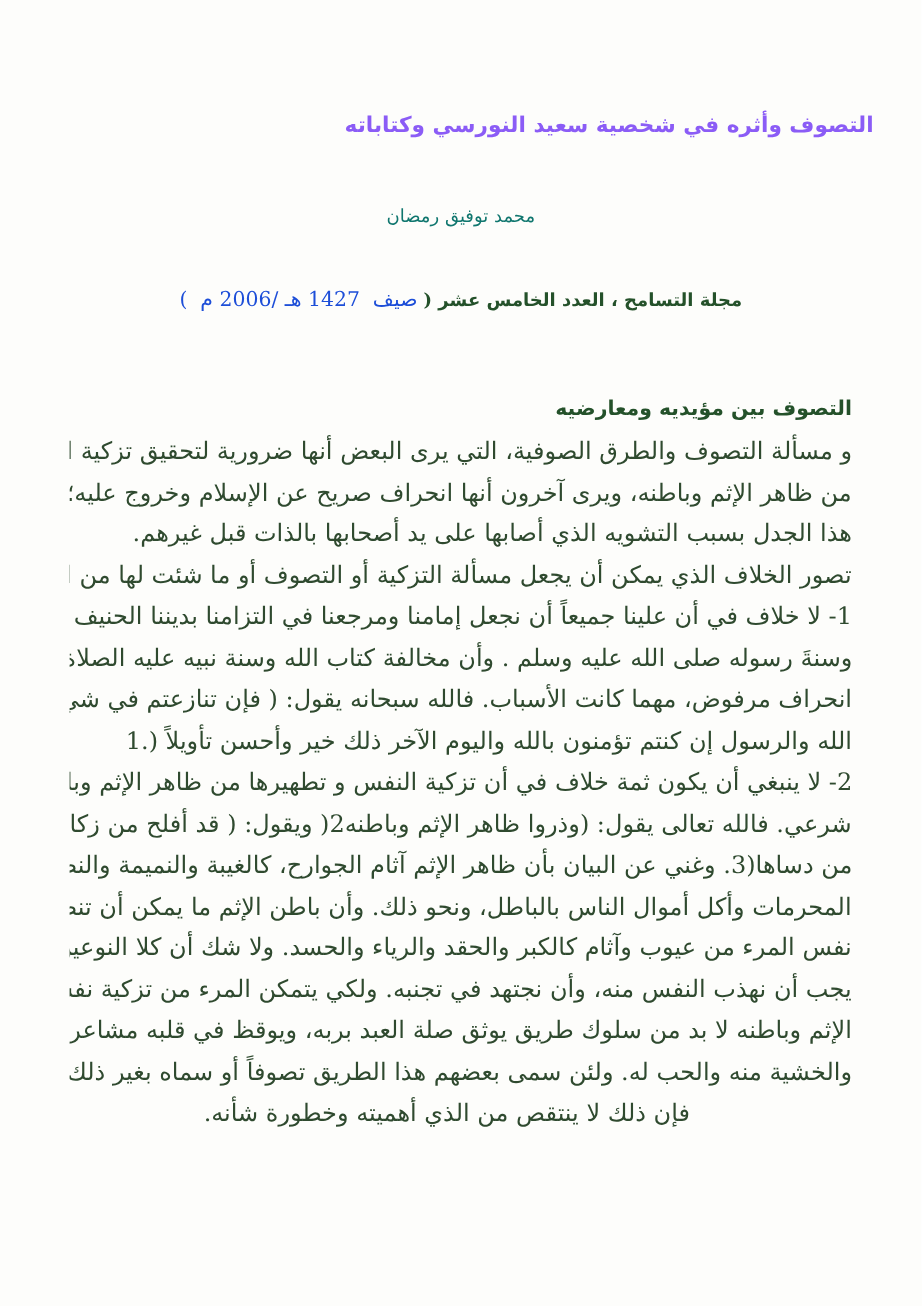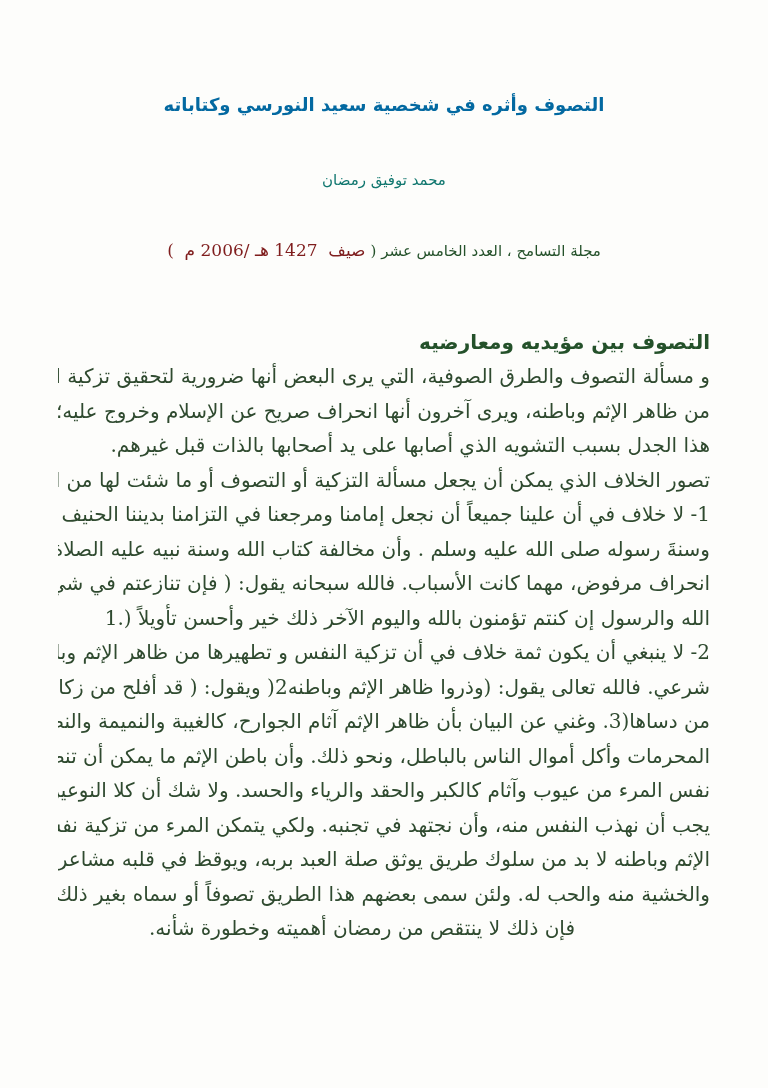--- a/index.html
+++ b/index.html
@@ -9,51 +9,50 @@
     height: 1088px;
     margin: 0 auto;
     background: #fdfdfb;
     overflow: hidden;
     direction: rtl;
     font-family: "DejaVu Serif", "DejaVu Sans", sans-serif; 
     color: #2f4a2f;
   }
   .title {
     margin: 92px 40px 0 40px;
-    text-align: center;
     font-size: 18px;
     font-weight: bold;
-    color: #0369a1;
+    color: #8b5cf6;
     line-height: 26px;
   }
   .author {
     margin-top: 50px;
     text-align: center;
     font-size: 15px;
     color: #0f766e;
     line-height: 24px;
   }
   .journal {
     margin-top: 44px;
     text-align: center;
     line-height: 28px;
   }
   .journal .jname {
     font-size: 15px;
-    font-weight: normal;
+    font-weight: bold;
     color: #24512a;
   }
   .journal .jdate {
     font-size: 17px;
-    color: #7f1d1d;
+    color: #1d4ed8;
   }
   .heading {
     margin: 60px 58px 0 58px;
     text-align: right;
-    font-size: 20px;
+    font-size: 17px;
     font-weight: bold;
     color: #24512a;
     line-height: 34px;
   }
   .body {
     margin: 0 58px;
     font-size: 20px;
   }
   .ln {
     line-height: 34.5px;
@@ -92,16 +91,16 @@
     <div class="ln">انحراف مرفوض، مهما كانت الأسباب. فالله سبحانه يقول: ( فإن تنازعتم في شيء فردوه إلى</div>
     <div class="ln end">الله والرسول إن كنتم تؤمنون بالله واليوم الآخر ذلك خير وأحسن تأويلاً (.1</div>
     <div class="ln">2- لا ينبغي أن يكون ثمة خلاف في أن تزكية النفس و تطهيرها من ظاهر الإثم وباطنه واجب</div>
     <div class="ln">شرعي. فالله تعالى يقول: (وذروا ظاهر الإثم وباطنه2( ويقول: ( قد أفلح من زكاها وقد خاب</div>
     <div class="ln">من دساها(3. وغني عن البيان بأن ظاهر الإثم آثام الجوارح، كالغيبة والنميمة والنظر إلى</div>
     <div class="ln">المحرمات وأكل أموال الناس بالباطل، ونحو ذلك. وأن باطن الإثم ما يمكن أن تنطوي عليه</div>
     <div class="ln">نفس المرء من عيوب وآثام كالكبر والحقد والرياء والحسد. ولا شك أن كلا النوعين من الذنوب</div>
     <div class="ln">يجب أن نهذب النفس منه، وأن نجتهد في تجنبه. ولكي يتمكن المرء من تزكية نفسه من ظاهر</div>
     <div class="ln">الإثم وباطنه لا بد من سلوك طريق يوثق صلة العبد بربه، ويوقظ في قلبه مشاعر المراقبة لله</div>
     <div class="ln">والخشية منه والحب له. ولئن سمى بعضهم هذا الطريق تصوفاً أو سماه بغير ذلك من التسميات</div>
-    <div class="ln end pr135">فإن ذلك لا ينتقص من رمضان أهميته وخطورة شأنه.</div>
+    <div class="ln end pr135">فإن ذلك لا ينتقص من الذي أهميته وخطورة شأنه.</div>
   </div>
 
 </div>
 
 </body></html>

